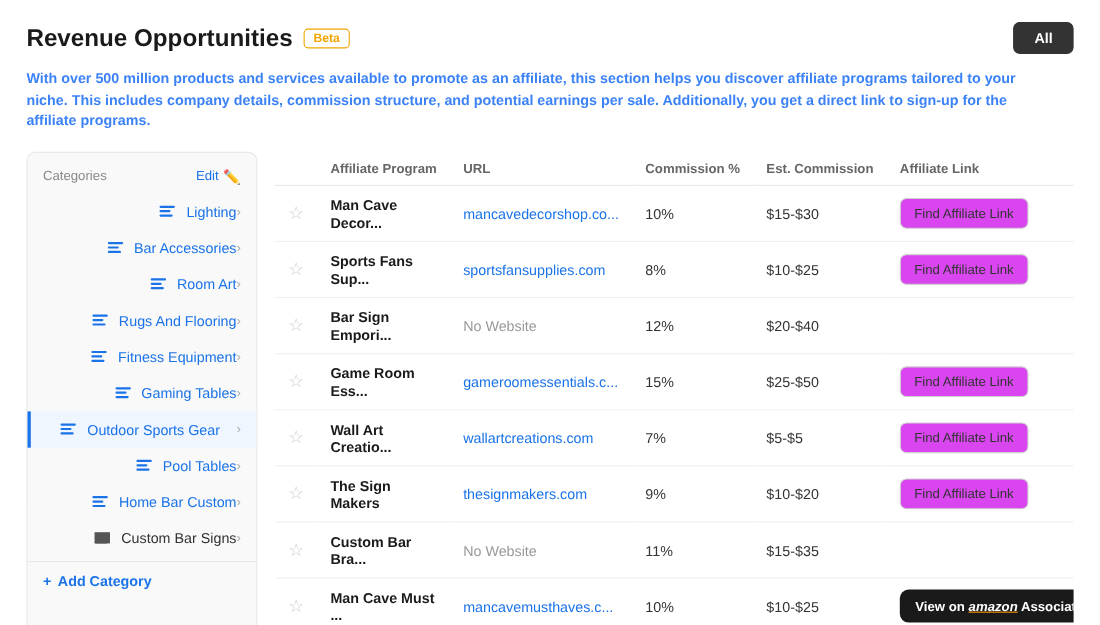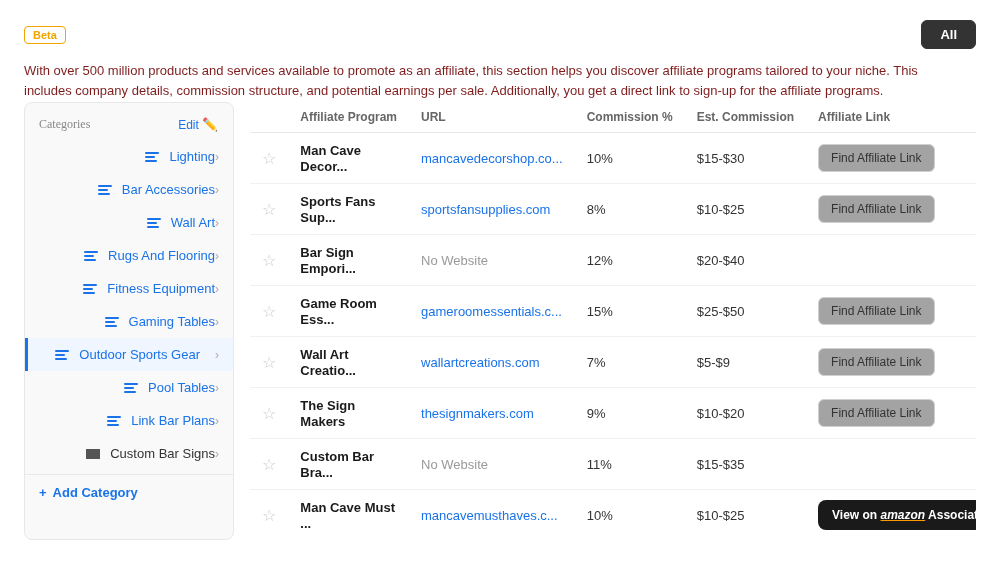--- a/index.html
+++ b/index.html
@@ -9,29 +9,29 @@
     
     .header { display: flex; align-items: center; justify-content: space-between; margin-bottom: 12px; }
     .header-left { display: flex; align-items: center; gap: 10px; }
     .page-title { font-size: 22px; font-weight: 700; color: #1a1a1a; }
     .beta-badge { border: 1.5px solid #f0a500; color: #f0a500; font-size: 11px; font-weight: 600; padding: 2px 8px; border-radius: 4px; }
     .header-right { display: flex; align-items: center; gap: 8px; }
     .btn-all { border: 1.5px solid #333; background: #333; color: #fff; padding: 6px 18px; border-radius: 6px; cursor: pointer; font-size: 13px; font-weight: 600; }
     .btn-favorites { border: none; background: none; color: #1a73e8; padding: 6px 10px; border-radius: 6px; cursor: pointer; font-size: 13px; font-weight: 500; }
 
     
-    .description { font-size: 13px; color: #7f1d1d; line-height: 1.5; margin-bottom: 2px; max-width: 900px; }
+    .description { font-size: 13px; color: #3b82f6; line-height: 1.5; margin-bottom: 18px; max-width: 900px; font-weight: bold; }
 
     
     .main-layout { display: flex; gap: 16px; }
 
     
     .sidebar { width: 210px; flex-shrink: 0; background: #f9f9f9; border: 1px solid #e8e8e8; border-radius: 8px; padding: 8px 0; }
     .sidebar-header { display: flex; justify-content: space-between; align-items: center; padding: 6px 14px 8px; }
-    .sidebar-categories-label { font-size: 12px; color: #888; font-weight: 500; font-family: Liberation Serif, serif; }
+    .sidebar-categories-label { font-size: 12px; color: #888; font-weight: 500; }
     .sidebar-edit { display: flex; align-items: center; gap: 4px; color: #1a73e8; font-size: 12px; cursor: pointer; }
     .sidebar-edit-icon { font-size: 13px; }
     .sidebar-item { display: flex; align-items: center; justify-content: flex-end; padding: 9px 14px; cursor: pointer; border-left: 3px solid transparent; }
     .sidebar-item-left { display: flex; align-items: center; gap: 8px; }
     .sidebar-item-icon { width: 18px; height: 14px; display: inline-flex; align-items: center; justify-content: center; }
     .list-icon { display: flex; flex-direction: column; gap: 2px; }
     .list-icon span { display: block; height: 2px; background: #1a73e8; border-radius: 1px; }
     .list-icon span:first-child { width: 14px; }
     .list-icon span:nth-child(2) { width: 10px; }
     .list-icon span:last-child { width: 12px; }
@@ -46,32 +46,33 @@
     .table th { text-align: left; padding: 8px 12px; font-size: 12px; color: #666; font-weight: 600; border-bottom: 1px solid #e8e8e8; white-space: nowrap; }
     .table td { padding: 9px 12px; border-bottom: 1px solid #f0f0f0; vertical-align: middle; }
     .table tr:last-child td { border-bottom: none; }
     .star-col { width: 30px; }
     .star-btn { background: none; border: none; cursor: pointer; color: #ccc; font-size: 16px; padding: 0; }
     .affiliate-name { font-weight: 600; font-size: 13px; color: #1a1a1a; }
     .affiliate-url { color: #1a73e8; font-size: 13px; text-decoration: none; }
     .no-website { color: #999; font-size: 13px; }
     .commission-pct { font-size: 13px; color: #333; }
     .est-commission { font-size: 13px; color: #333; margin-top: 37px; }
-    .btn-find-link { background: #a3a3a3; border: 1.5px solid #d0d0d0; color: #333; padding: 6px 12px; border-radius: 6px; cursor: pointer; font-size: 12px; font-weight: 500; white-space: nowrap; }
+    .btn-find-link { background: #d946ef; border: 1.5px solid #d0d0d0; color: #333; padding: 6px 12px; border-radius: 6px; cursor: pointer; font-size: 12px; font-weight: 500; white-space: nowrap; }
     .btn-amazon { background: #1a1a1a; color: #fff; padding: 8px 14px; border-radius: 8px; cursor: pointer; font-size: 12px; font-weight: 500; white-space: nowrap; border: none; display: flex; align-items: center; gap: 4px; }
     .amazon-text-main { font-weight: 600; }
     .empty-cell { min-width: 140px; }
   </style>
 </head>
 <body>
 
 <div class="page">
 
   <div class="header">
     <div class="header-left">
+      <h1 class="page-title">Revenue Opportunities</h1>
       <span class="beta-badge">Beta</span>
     </div>
     <div class="header-right">
       <button class="btn-all">All</button>
     </div>
   </div>
 
   <p class="description">With over 500 million products and services available to promote as an affiliate, this section helps you discover affiliate programs tailored to your niche. This includes company details, commission structure, and potential earnings per sale. Additionally, you get a direct link to sign-up for the affiliate programs.</p>
 
   <div class="main-layout">
@@ -115,21 +116,21 @@
 
       <div class="sidebar-item">
         <div class="sidebar-item-left">
           <span class="sidebar-item-icon">
             <div class="list-icon">
                 <span></span>
                 <span></span>
                 <span></span>
               </div>
           </span>
-          <span class="sidebar-item-text">Wall Art</span>
+          <span class="sidebar-item-text">Room Art</span>
         </div>
         <span class="sidebar-chevron">›</span>
       </div>
 
       <div class="sidebar-item">
         <div class="sidebar-item-left">
           <span class="sidebar-item-icon">
             <div class="list-icon">
                 <span></span>
                 <span></span>
@@ -199,21 +200,21 @@
 
       <div class="sidebar-item">
         <div class="sidebar-item-left">
           <span class="sidebar-item-icon">
             <div class="list-icon">
                 <span></span>
                 <span></span>
                 <span></span>
               </div>
           </span>
-          <span class="sidebar-item-text">Link Bar Plans</span>
+          <span class="sidebar-item-text">Home Bar Custom</span>
         </div>
         <span class="sidebar-chevron">›</span>
       </div>
 
       <div class="sidebar-item">
         <div class="sidebar-item-left">
           <span class="sidebar-item-icon">
             <div class="list-icon" style="background:#555;">
                 <span style="background:#555;"></span>
                 <span style="background:#555;"></span>
@@ -274,21 +275,21 @@
               <td><a class="affiliate-url" href="#">gameroomessentials.c...</a></td>
               <td><span class="commission-pct">15%</span></td>
               <td><span class="est-commission">$25-$50</span></td>
               <td><button class="btn-find-link">Find Affiliate Link</button></td>
             </tr>
             <tr>
               <td><button class="star-btn">☆</button></td>
               <td><span class="affiliate-name">Wall Art Creatio...</span></td>
               <td><a class="affiliate-url" href="#">wallartcreations.com</a></td>
               <td><span class="commission-pct">7%</span></td>
-              <td><span class="est-commission">$5-$9</span></td>
+              <td><span class="est-commission">$5-$5</span></td>
               <td><button class="btn-find-link">Find Affiliate Link</button></td>
             </tr>
             <tr>
               <td><button class="star-btn">☆</button></td>
               <td><span class="affiliate-name">The Sign Makers</span></td>
               <td><a class="affiliate-url" href="#">thesignmakers.com</a></td>
               <td><span class="commission-pct">9%</span></td>
               <td><span class="est-commission">$10-$20</span></td>
               <td><button class="btn-find-link">Find Affiliate Link</button></td>
             </tr>

